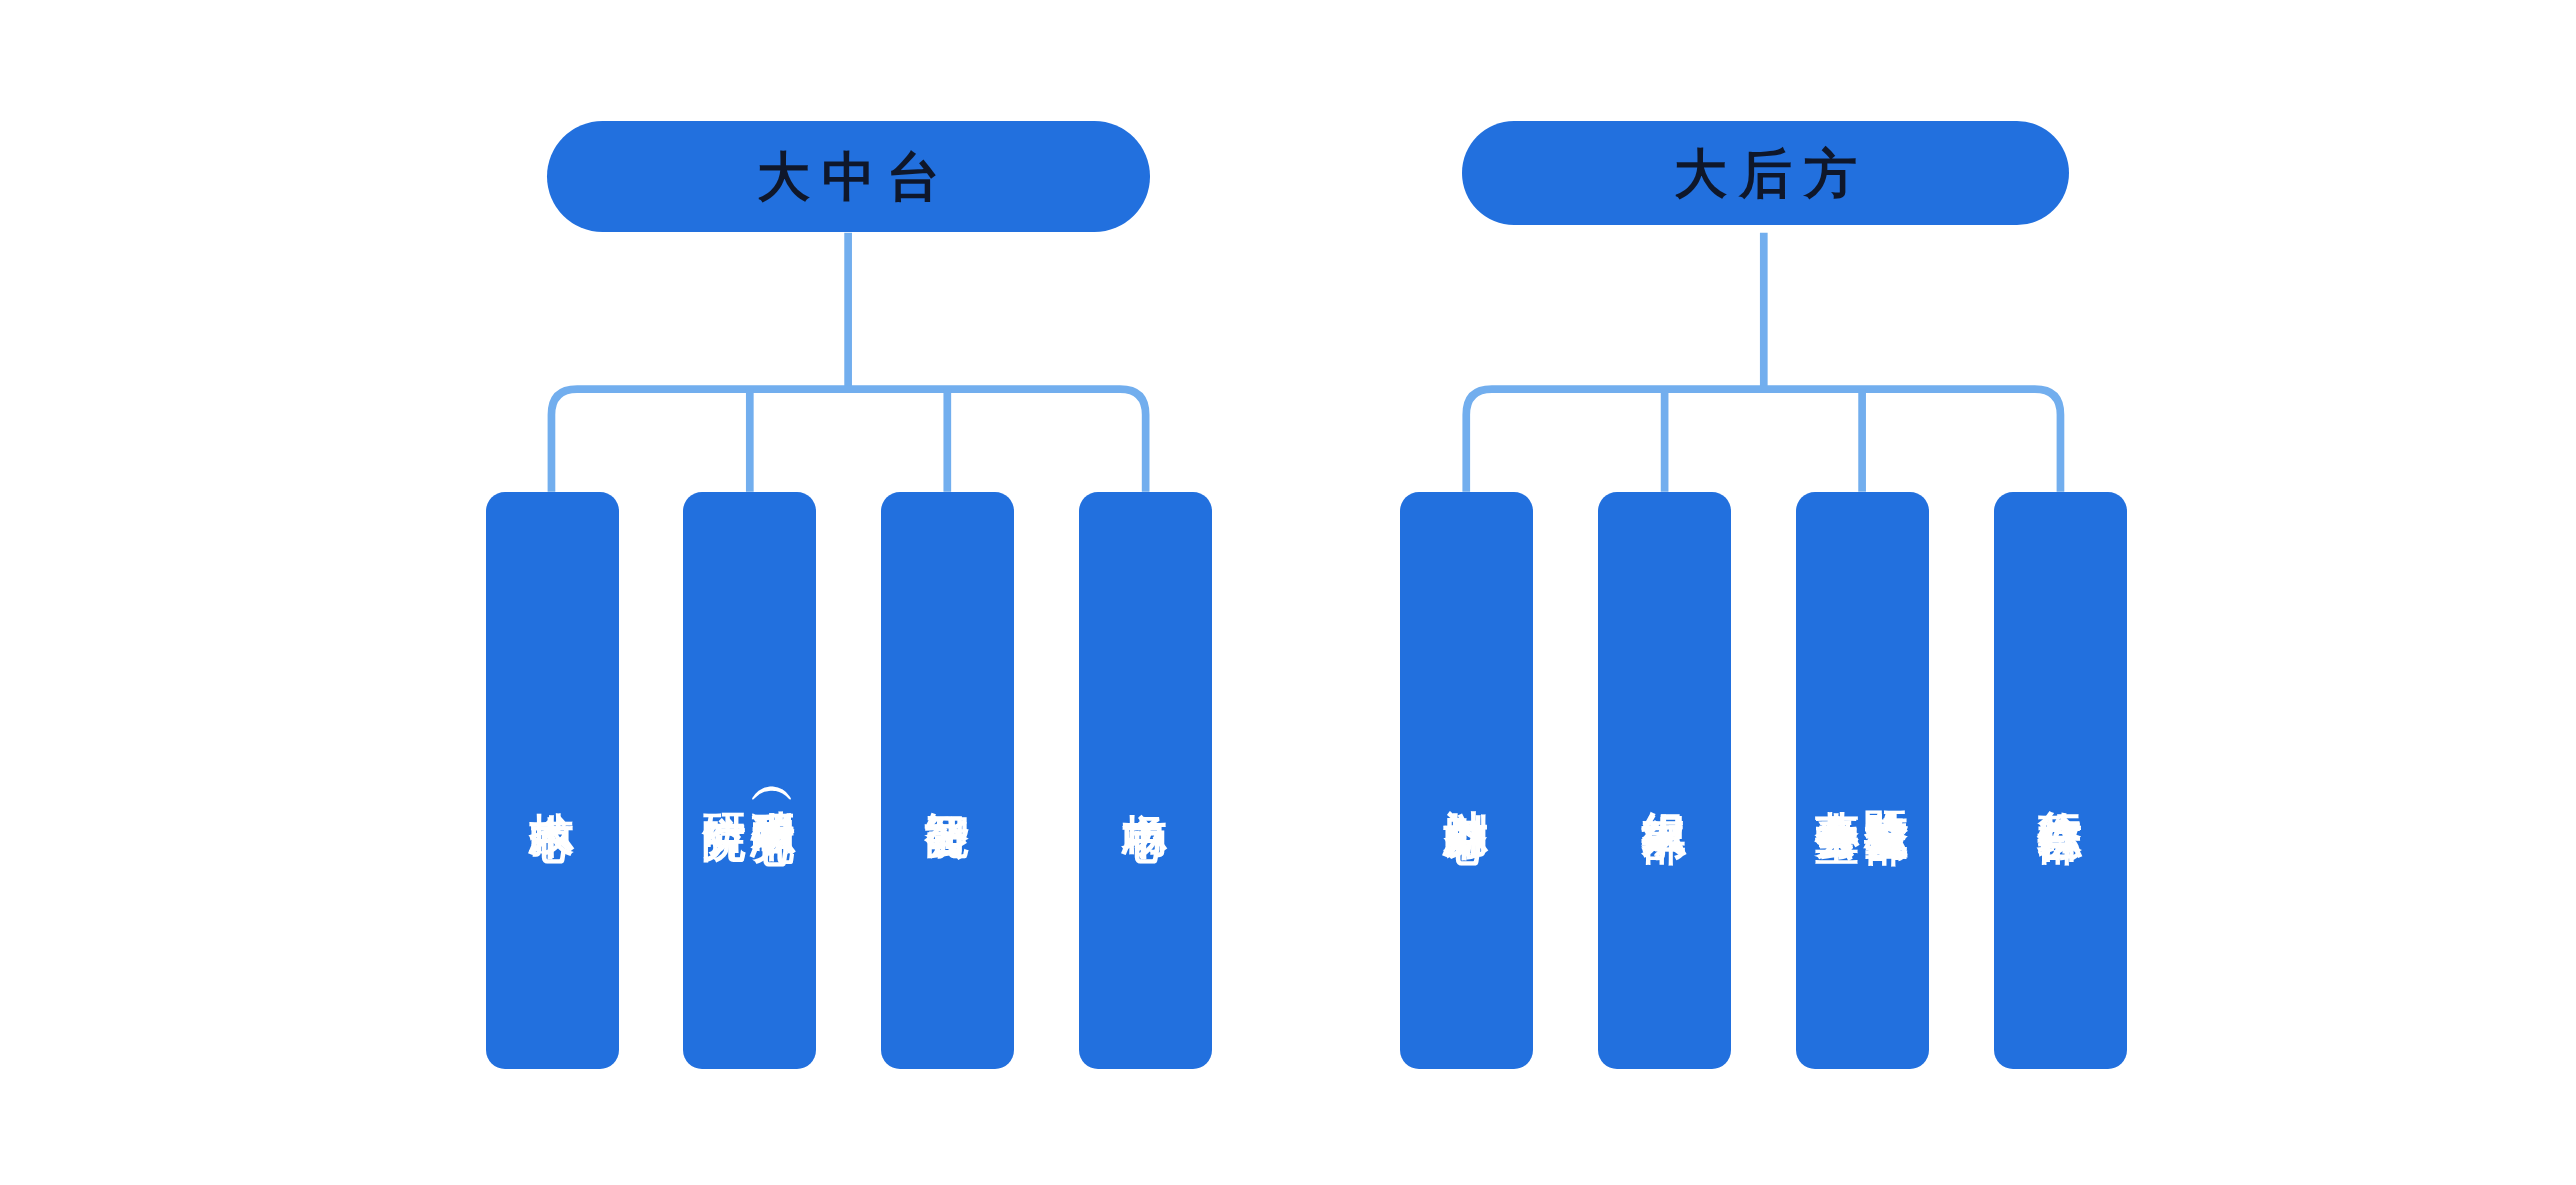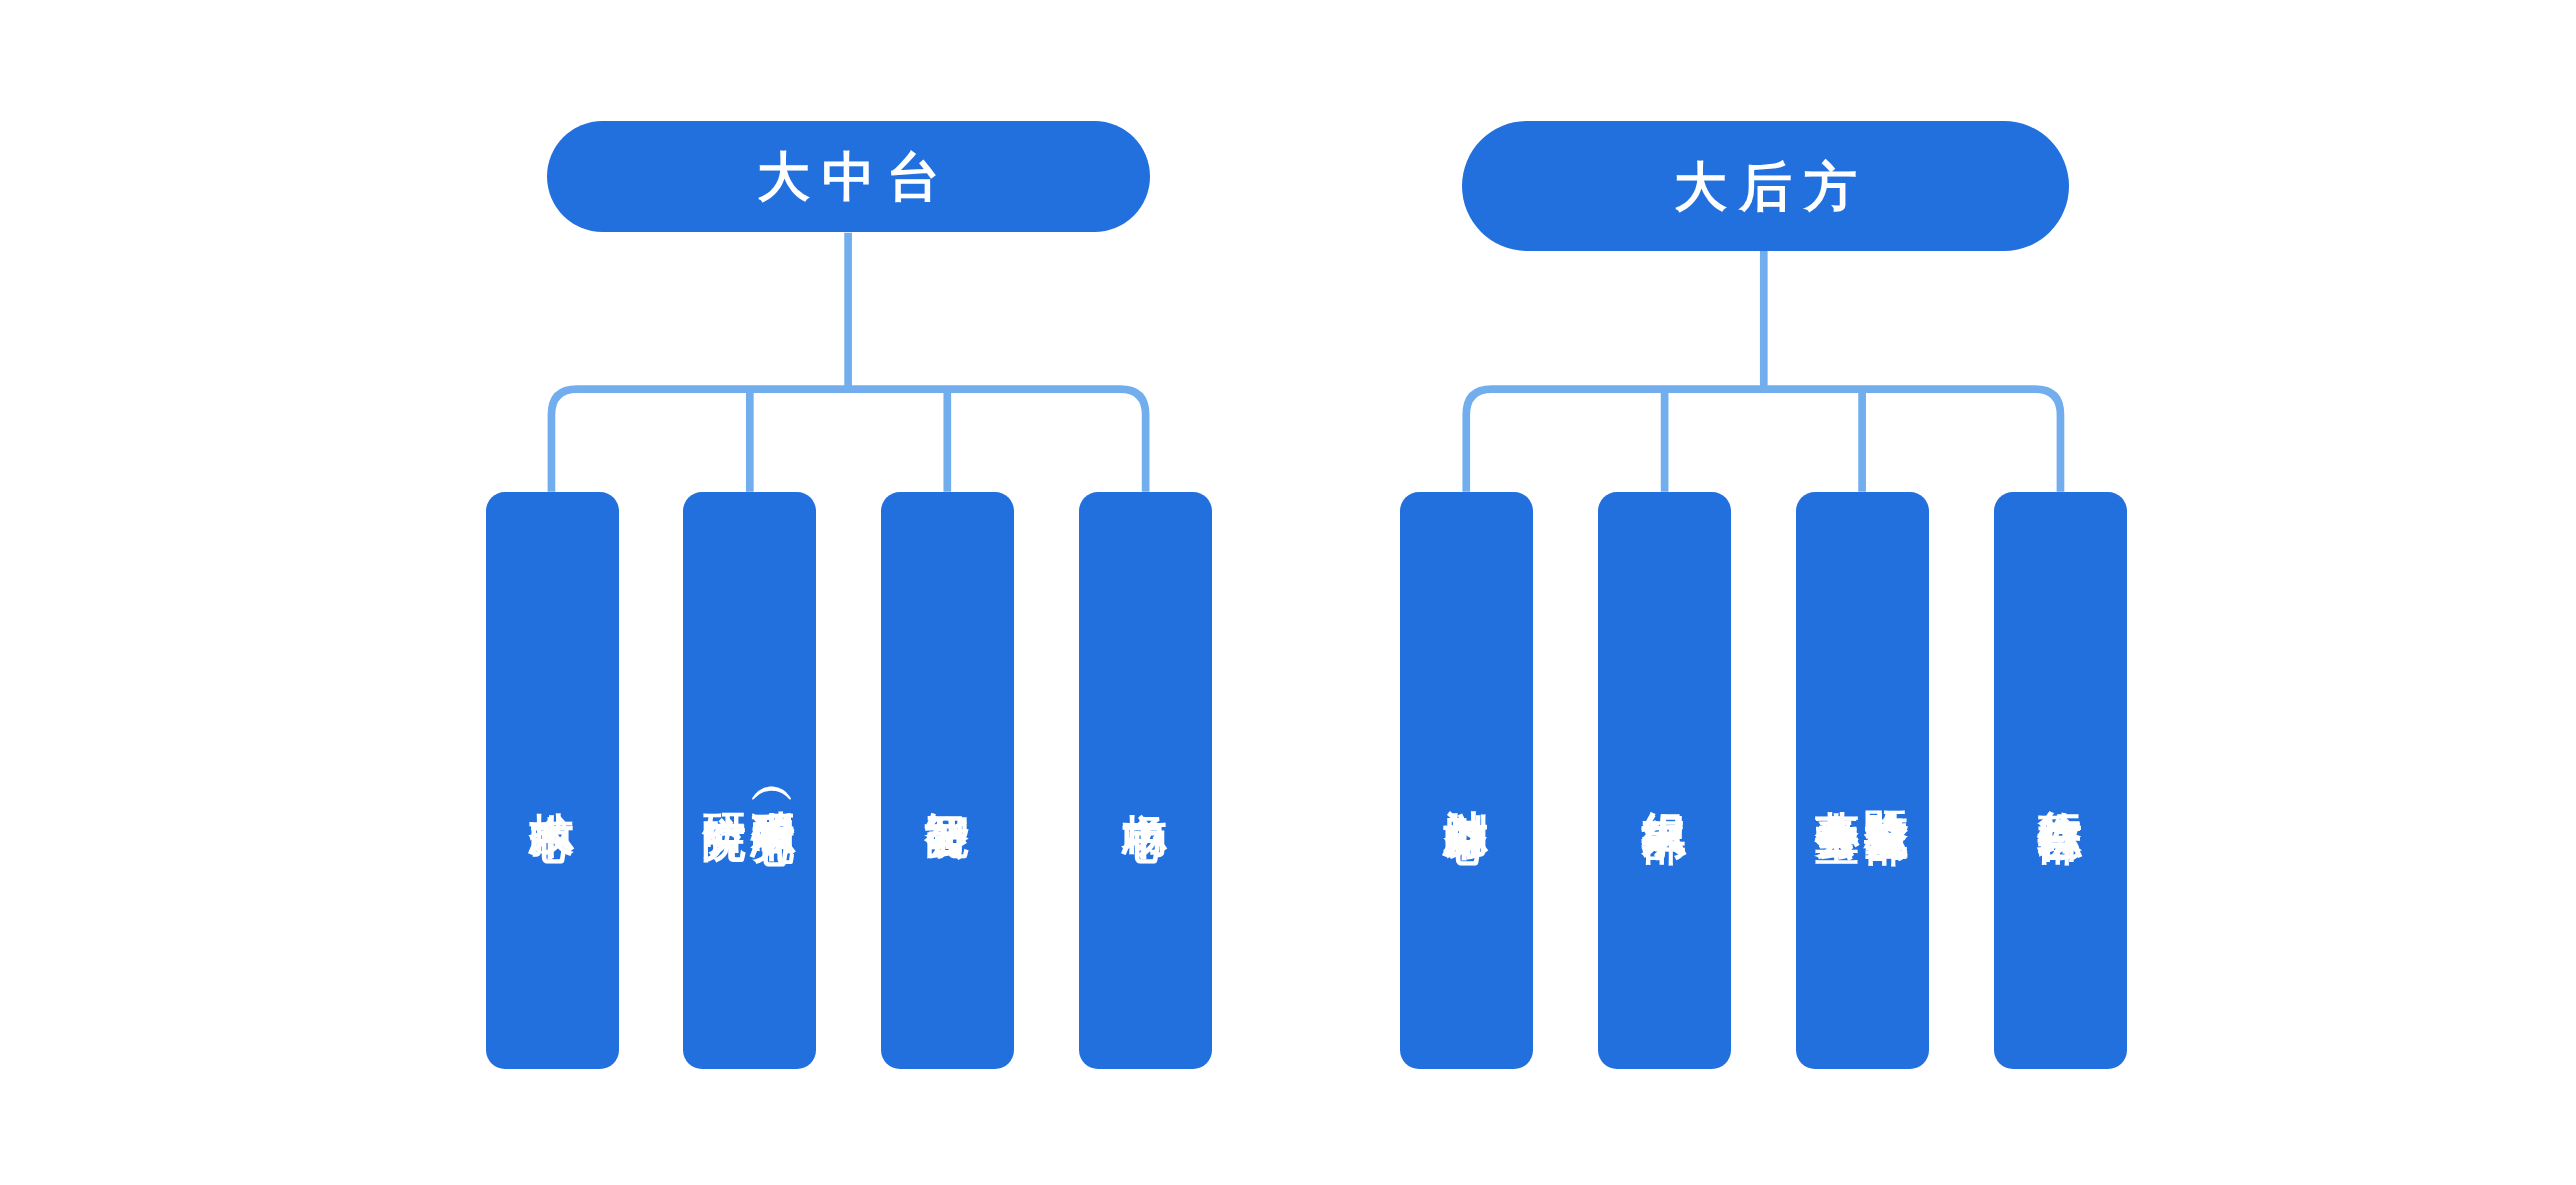--- a/index.html
+++ b/index.html
@@ -40,21 +40,21 @@
   .pill {
     position: absolute;
     box-sizing: border-box;
     background: #2270de;
     border-radius: 8549px;
     display: flex;
     align-items: center;
     justify-content: center;
   }
   .pill-label {
-    color: #ffffff;
+    color: #0f172a;
     font-size: 53px;
     font-weight: 700;
     letter-spacing: 12px;
     text-indent: 12px;
     line-height: 1;
     white-space: nowrap;
   }
 
   
   .leaf {
@@ -118,21 +118,21 @@
       <span class="leaf-col">智能公司</span>
     </div>
 
     <div class="leaf" style="left:1079px; top:492px; width:133px; height:577px;">
       <span class="leaf-col">市场中心</span>
     </div>
   </div>
 
   <div class="group">
 
-    <div class="pill" style="left:1462px; top:121px; width:607px; height:130px;">
+    <div class="pill" style="left:1462px; top:121px; width:607px; height:104px;">
       <span class="pill-label">大后方</span>
     </div>
 
     <div class="leaf" style="left:1400px; top:492px; width:133px; height:577px;">
       <span class="leaf-col">计划财务中心</span>
     </div>
 
     <div class="leaf" style="left:1598px; top:492px; width:133px; height:577px;">
       <span class="leaf-col">组织人事部</span>
     </div>

